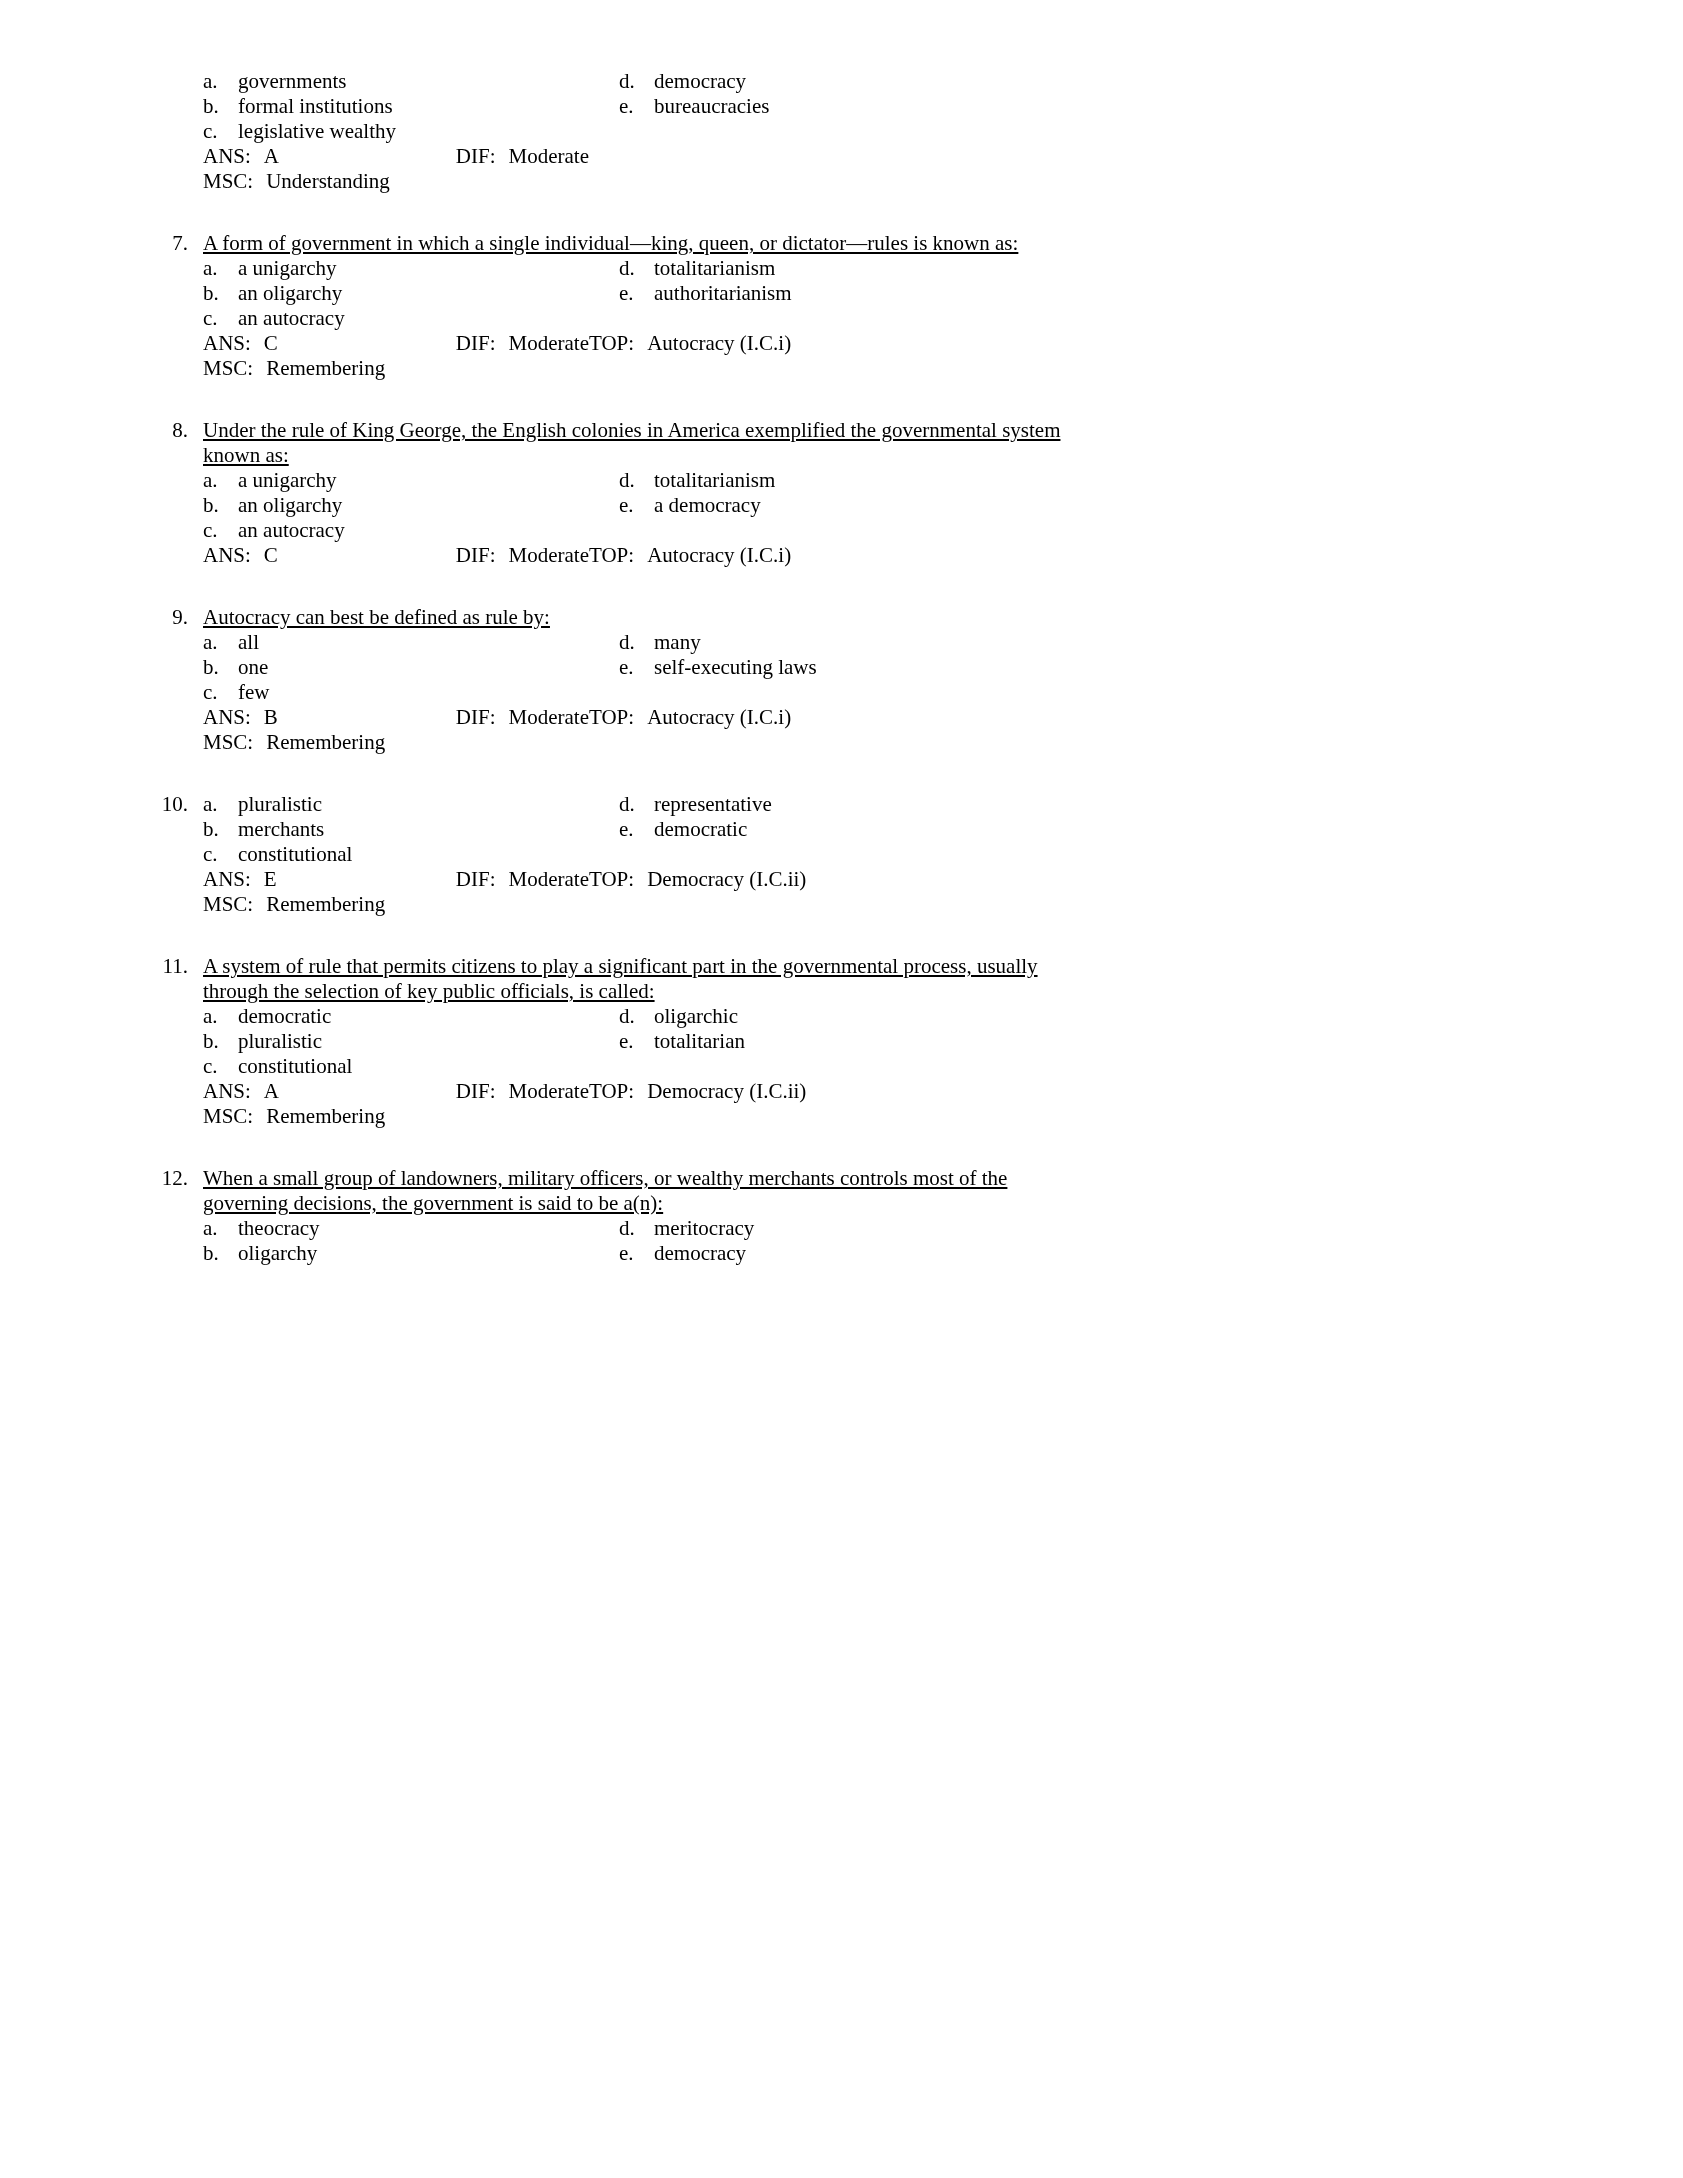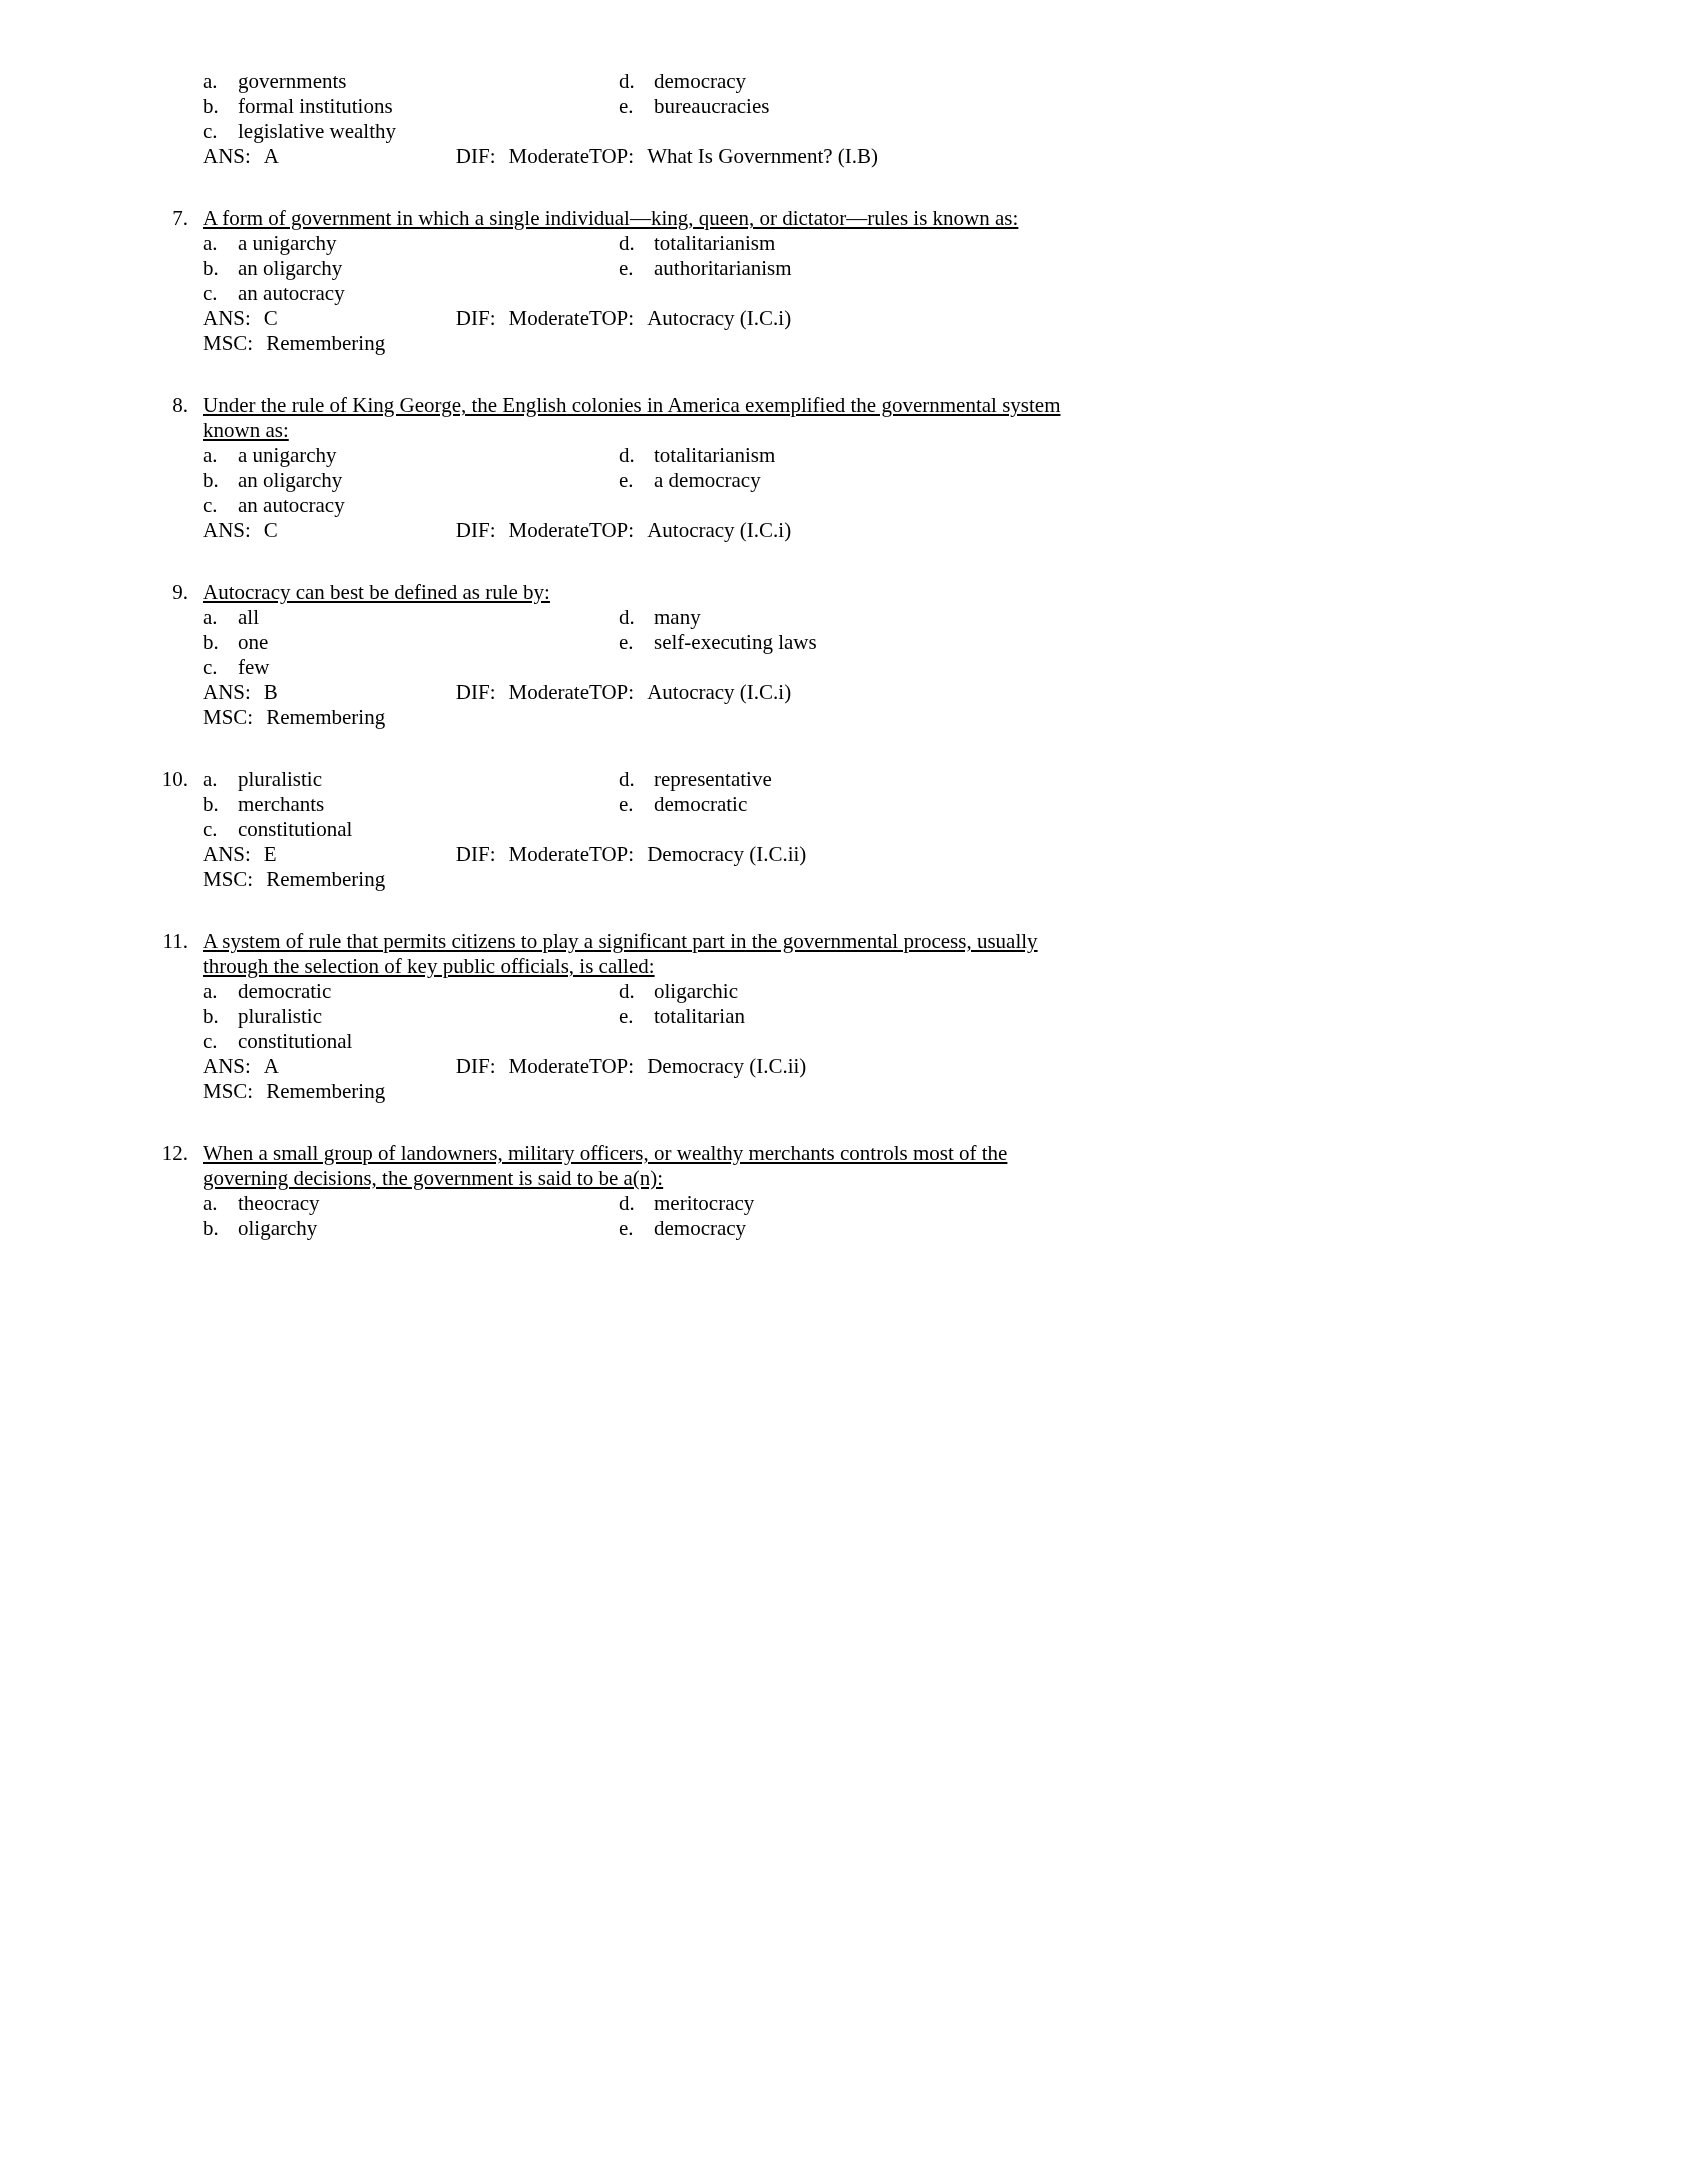--- a/index.html
+++ b/index.html
@@ -65,22 +65,22 @@
               </div>
               <div class="opt-row">
                 <span class="opt-letter">e.</span>
                 <span class="opt-text">bureaucracies</span>
               </div>
             </div>
           </div>
           <div class="ans-line">
             <span class="ans-col"><span class="lbl">ANS:</span><span class="val">A</span></span>
             <span class="dif-col"><span class="lbl">DIF:</span><span class="val">Moderate</span></span>
-            <span class="top-col"><span class="lbl">TOP:</span><span class="val">What Is Government? (I.B)</span></span>
-          </div>
+          </div>
+          <div class="msc-line"><span class="lbl">MSC:</span><span class="val">Understanding</span></div>
         </div>
       </section>
       <section class="question">
         <div class="qnum">7.</div>
         <div class="qbody">
           <div class="stem">A form of government in which a single individual—king, queen, or dictator—rules is known as:</div>
           <div class="options">
             <div class="opt-col left">
               <div class="opt-row">
                 <span class="opt-letter">a.</span>

